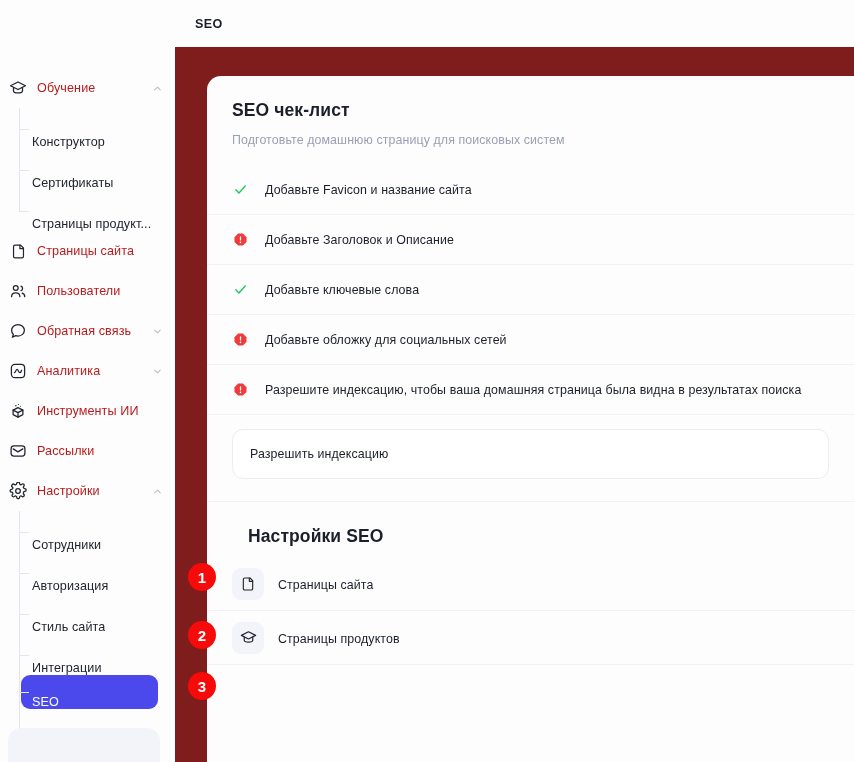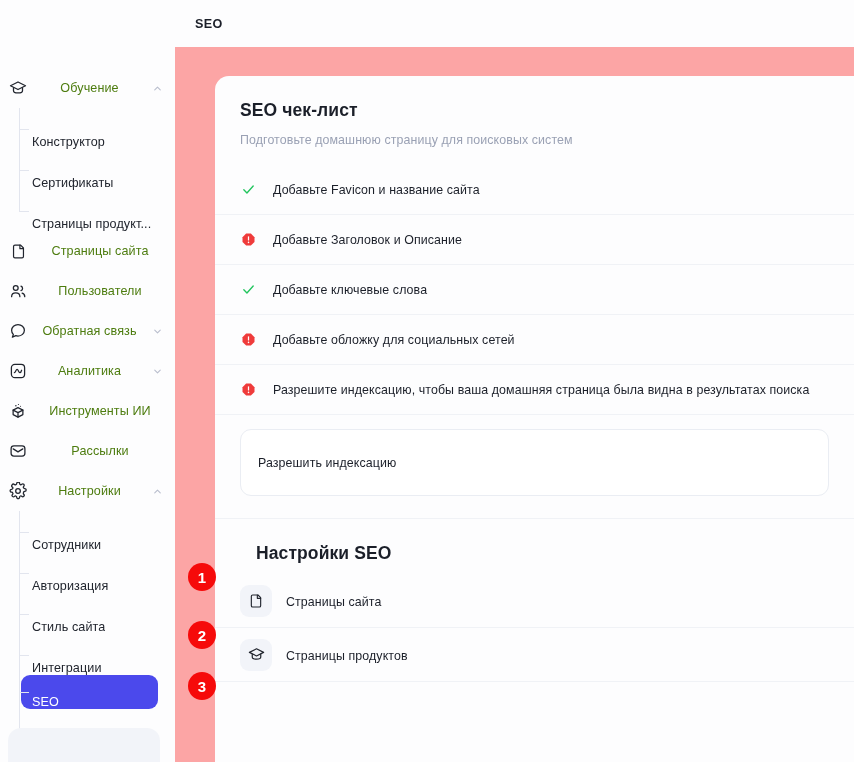--- a/index.html
+++ b/index.html
@@ -29,27 +29,26 @@
     cursor: pointer;
   }
   .nav-item .ico {
     width: 20px; height: 20px;
     display: flex; align-items: center; justify-content: center;
     flex: 0 0 20px;
     color: #21252E;
   }
   .nav-item .lbl {
     font-size: 12.6px;
-    color: #4d7c0f;
+    color: #b91c1c;
     letter-spacing: .1px;
     white-space: nowrap;
     flex: 1 1 auto;
     overflow: hidden;
     text-overflow: ellipsis;
-    text-align: center;
   }
   .chev {
     width: 12px; height: 12px; flex: 0 0 12px;
     color: #B9BECD;
     display: flex; align-items: center; justify-content: center;
   }
 
   
   .subgroup { position: relative; padding-left: 0; }
   .subgroup .trunk {
@@ -99,22 +98,22 @@
   #topbar {
     height: 47px; background: #FDFDFE;
     display: flex; align-items: center;
     padding-left: 20px;
   }
   #topbar .title {
     font-size: 12.6px; font-weight: bold; color: #1B1F29; letter-spacing: .3px;
   }
   #content-area {
     position: absolute; left: 0; top: 47px; right: 0; bottom: 0;
-    background: #fca5a5;
-    padding-left: 40px; padding-top: 29px;
+    background: #7f1d1d;
+    padding-left: 32px; padding-top: 29px;
   }
   #card {
     background: #FDFDFE;
     border-radius: 14px 0 0 0;
     min-height: 700px;
     padding: 24px 0 0 0;
     width: 100%;
   }
   .card-pad { padding-left: 25px; padding-right: 25px; }
 
@@ -136,21 +135,21 @@
     padding-left: 25px; padding-right: 25px;
     cursor: pointer;
   }
   .check-row .status { width: 16px; height: 16px; flex: 0 0 16px; display:flex; align-items:center; justify-content:center; }
   .check-row .txt { font-size: 12.4px; color: #1B1F29; letter-spacing: .1px; }
 
   .allow-wrap { padding: 14px 25px 22px 25px; border-bottom: 1px solid #F0F2F6; }
   .allow-btn {
     border: 1px solid #EAEDF3;
     border-radius: 11px;
-    height: 67px;
+    height: 50px;
     display: flex; align-items: center;
     padding-left: 17px;
     font-size: 12.4px; color: #1B1F29; letter-spacing: .1px;
     background: #FFFFFF;
     cursor: pointer;
   }
 
   h2.settings-title {
     font-size: 17.5px; font-weight: bold; color: #1B1F29;
     letter-spacing: .1px;

